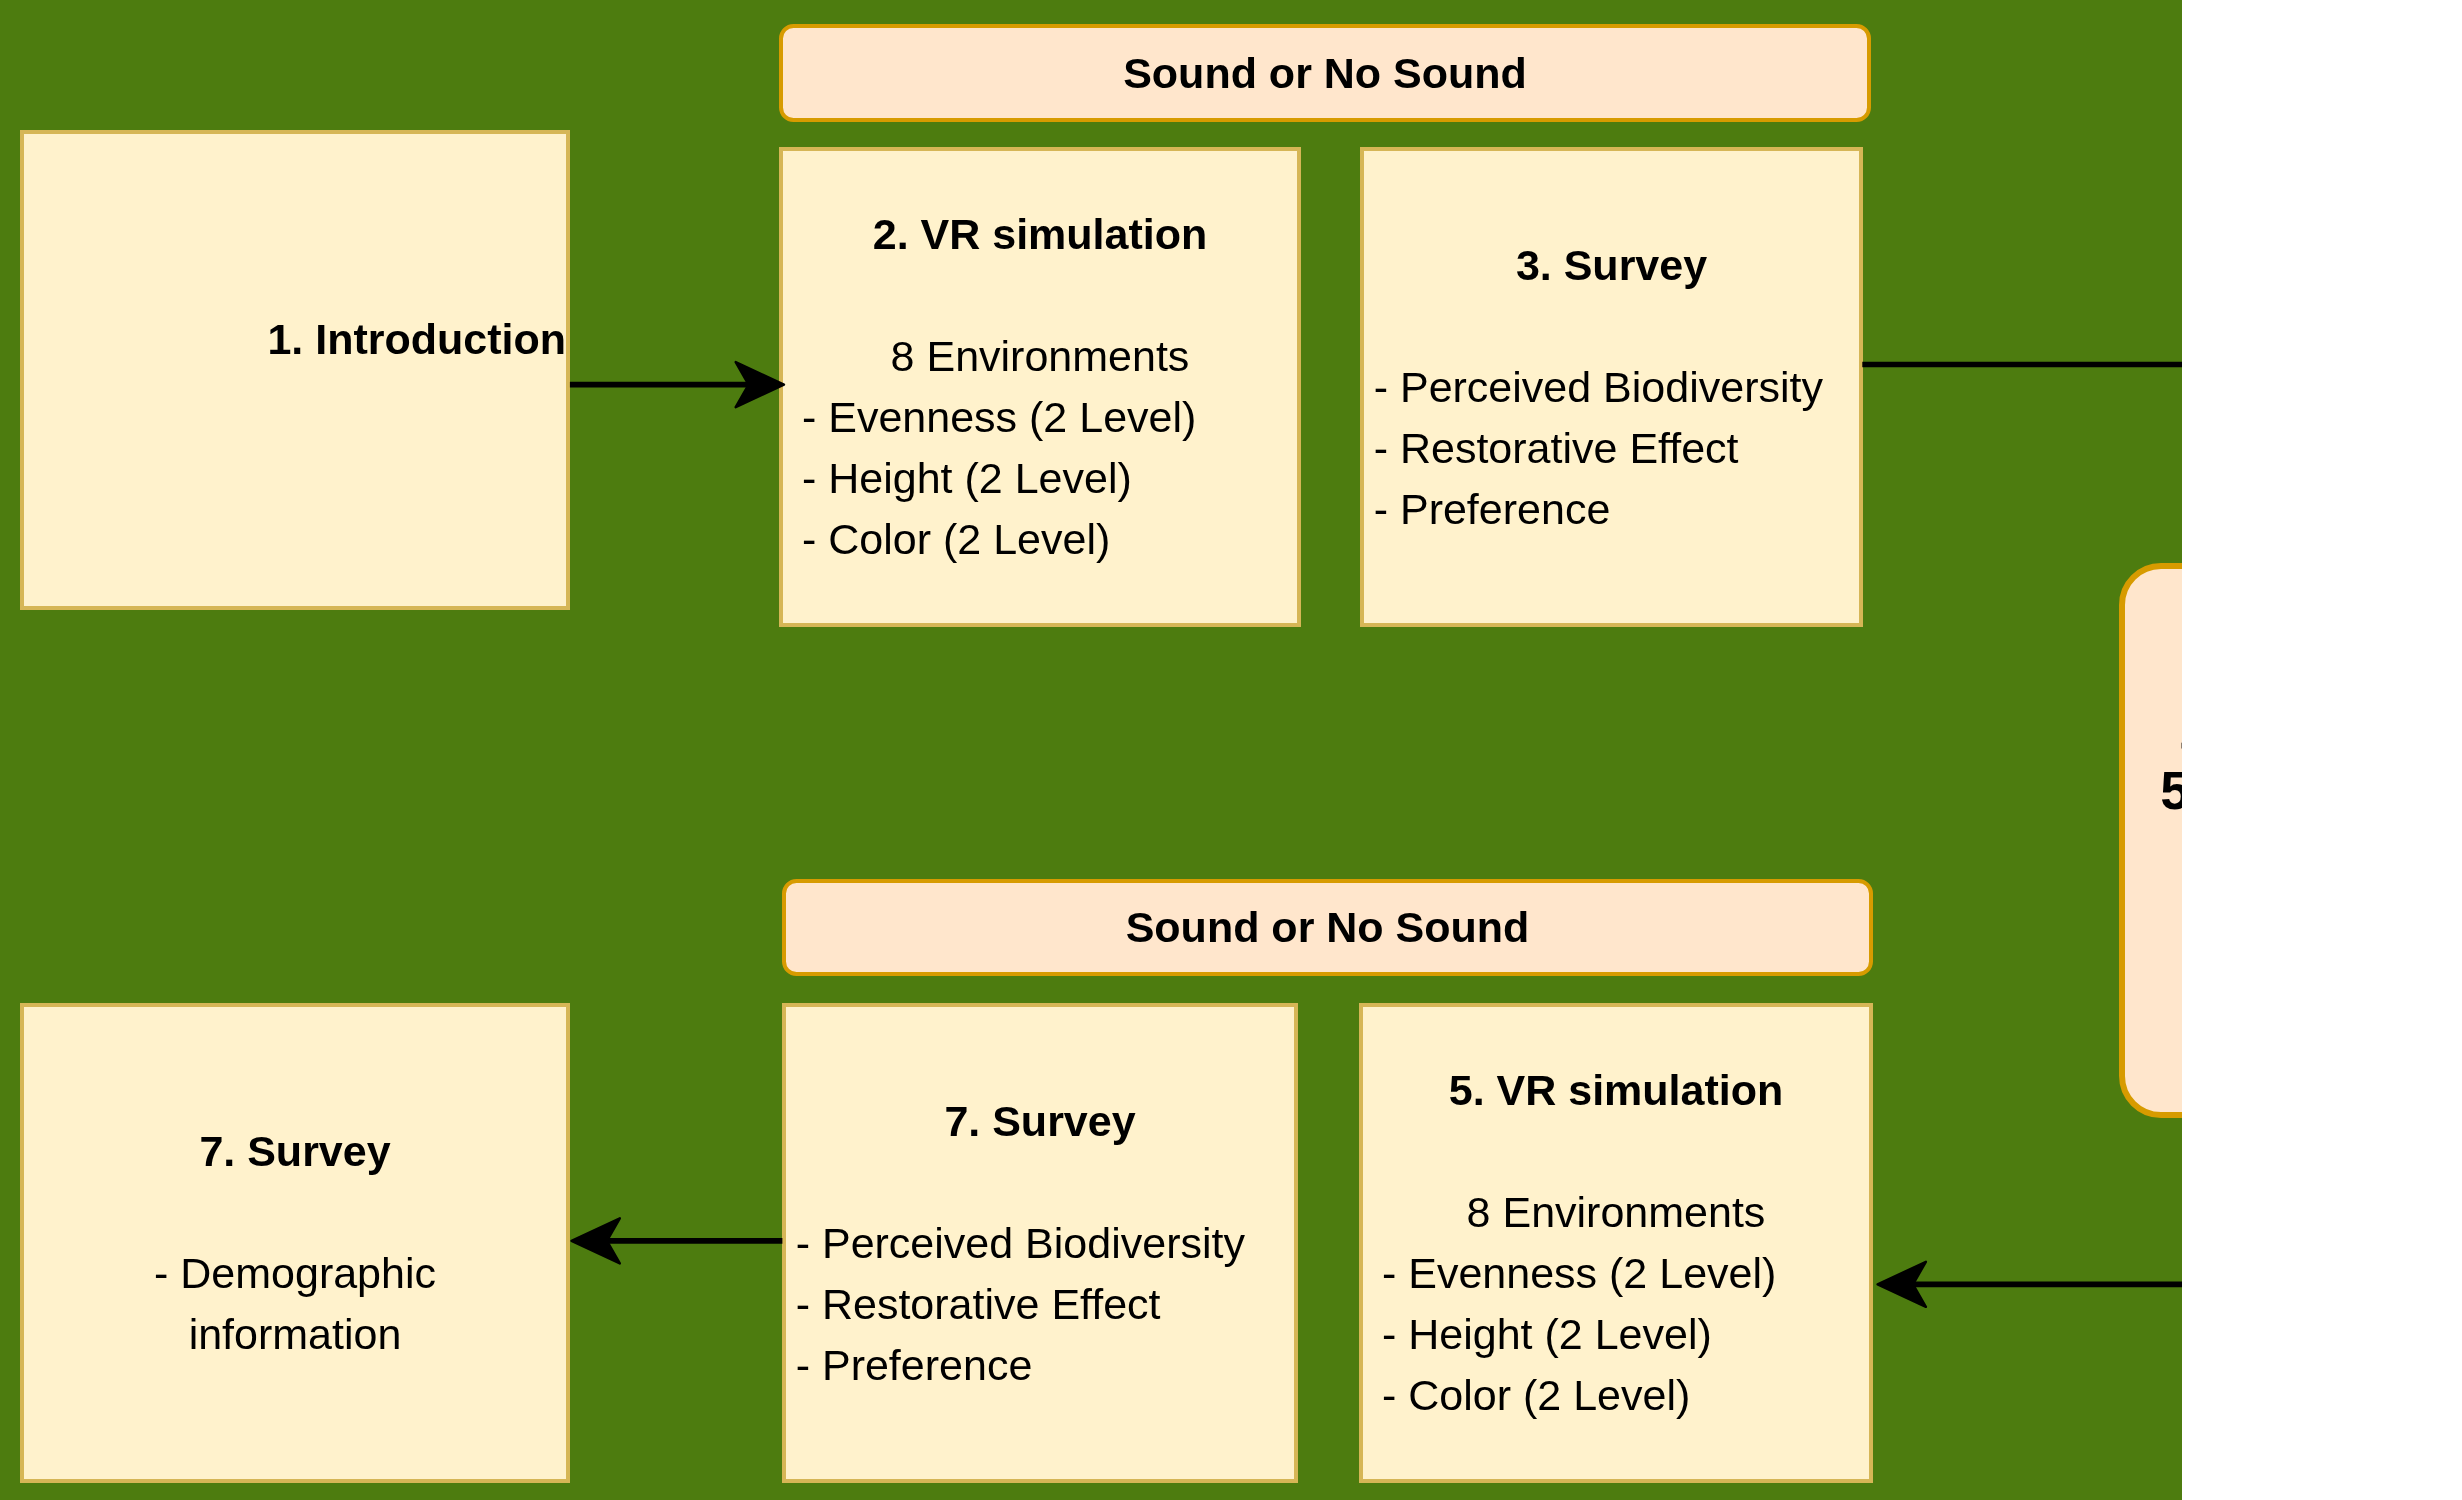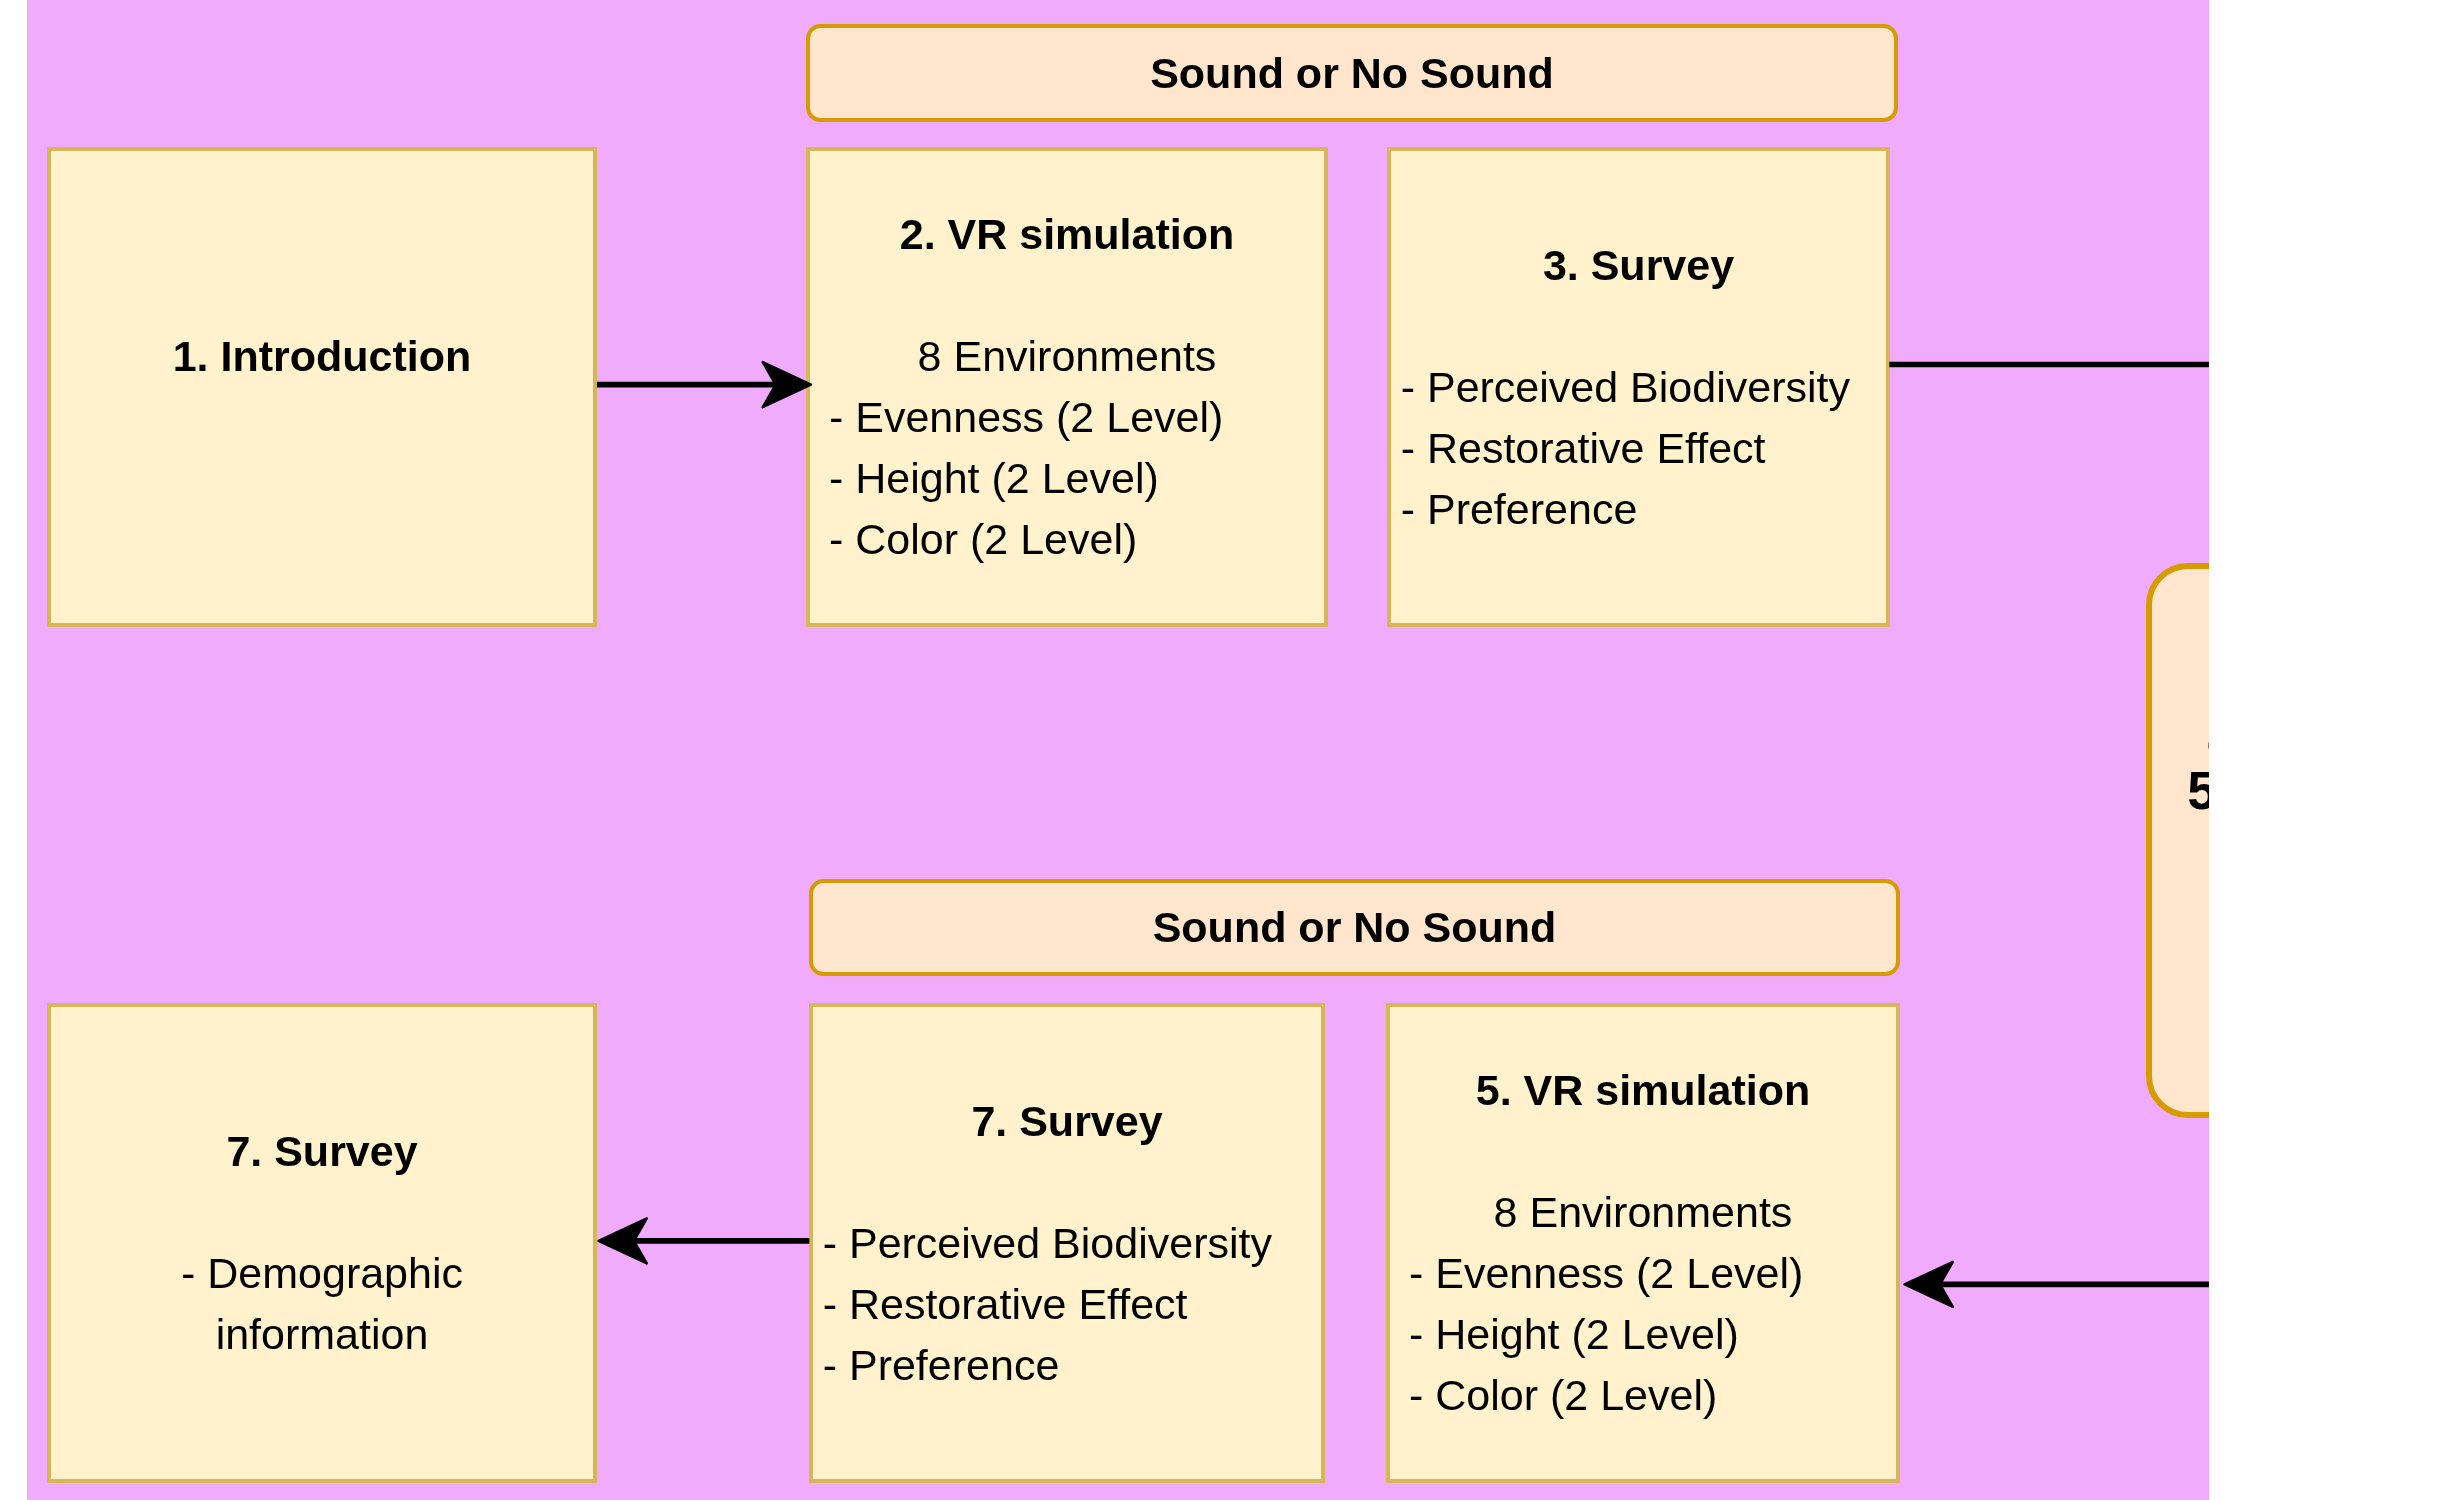--- a/index.html
+++ b/index.html
@@ -1,24 +1,23 @@
 <!DOCTYPE html>
 <html style="font-size:13px"><head>
 <meta charset="utf-8">
 <style>
   html, body { margin: 0; padding: 0; background: #ffffff; }
   .canvas {
     position: relative;
     width: 2182px;
     height: 1500px;
-    background: #f0abfc;
+    background: #4d7c0f;
     font-family: "Liberation Sans", sans-serif;
     color: #000000;
     overflow: hidden;
-    margin-left: 27px;
   }
 
   
   .node {
     position: absolute;
     box-sizing: border-box;
     background: #FFF2CC;
     border: 4px solid #D6B656;
     display: flex;
     flex-direction: column;
@@ -65,21 +64,21 @@
     font-size: 53px;
     font-weight: bold;
     line-height: 53px;
   }
   .breaknode .inner { margin-bottom: 153px; }
 
   
   #banner-top    { left: 779px;  top: 24px;   width: 1092px; height: 98px; }
   #banner-bottom { left: 782px;  top: 879px; width: 1091px; height: 97px; }
 
-  #box1 { left: 20px;   top: 147px;  width: 550px; height: 480px; }
+  #box1 { left: 20px;   top: 130px;  width: 550px; height: 480px; align-items: flex-end; }
   #box2 { left: 779px;  top: 147px;  width: 522px; height: 480px; }
   #box3 { left: 1360px; top: 147px;  width: 503px; height: 480px; }
   #box4 { left: 2119px; top: 563px;  width: 330px; height: 555px; }
   #box5 { left: 1359px; top: 1003px; width: 514px; height: 480px; }
   #box6 { left: 782px;  top: 1003px; width: 516px; height: 480px; }
   #box7 { left: 20px;   top: 1003px; width: 550px; height: 480px; }
 
   #box2 .items, #box5 .items { padding-left: 19px; }
   #box3 .items, #box6 .items { padding-left: 9.7px; }
 

